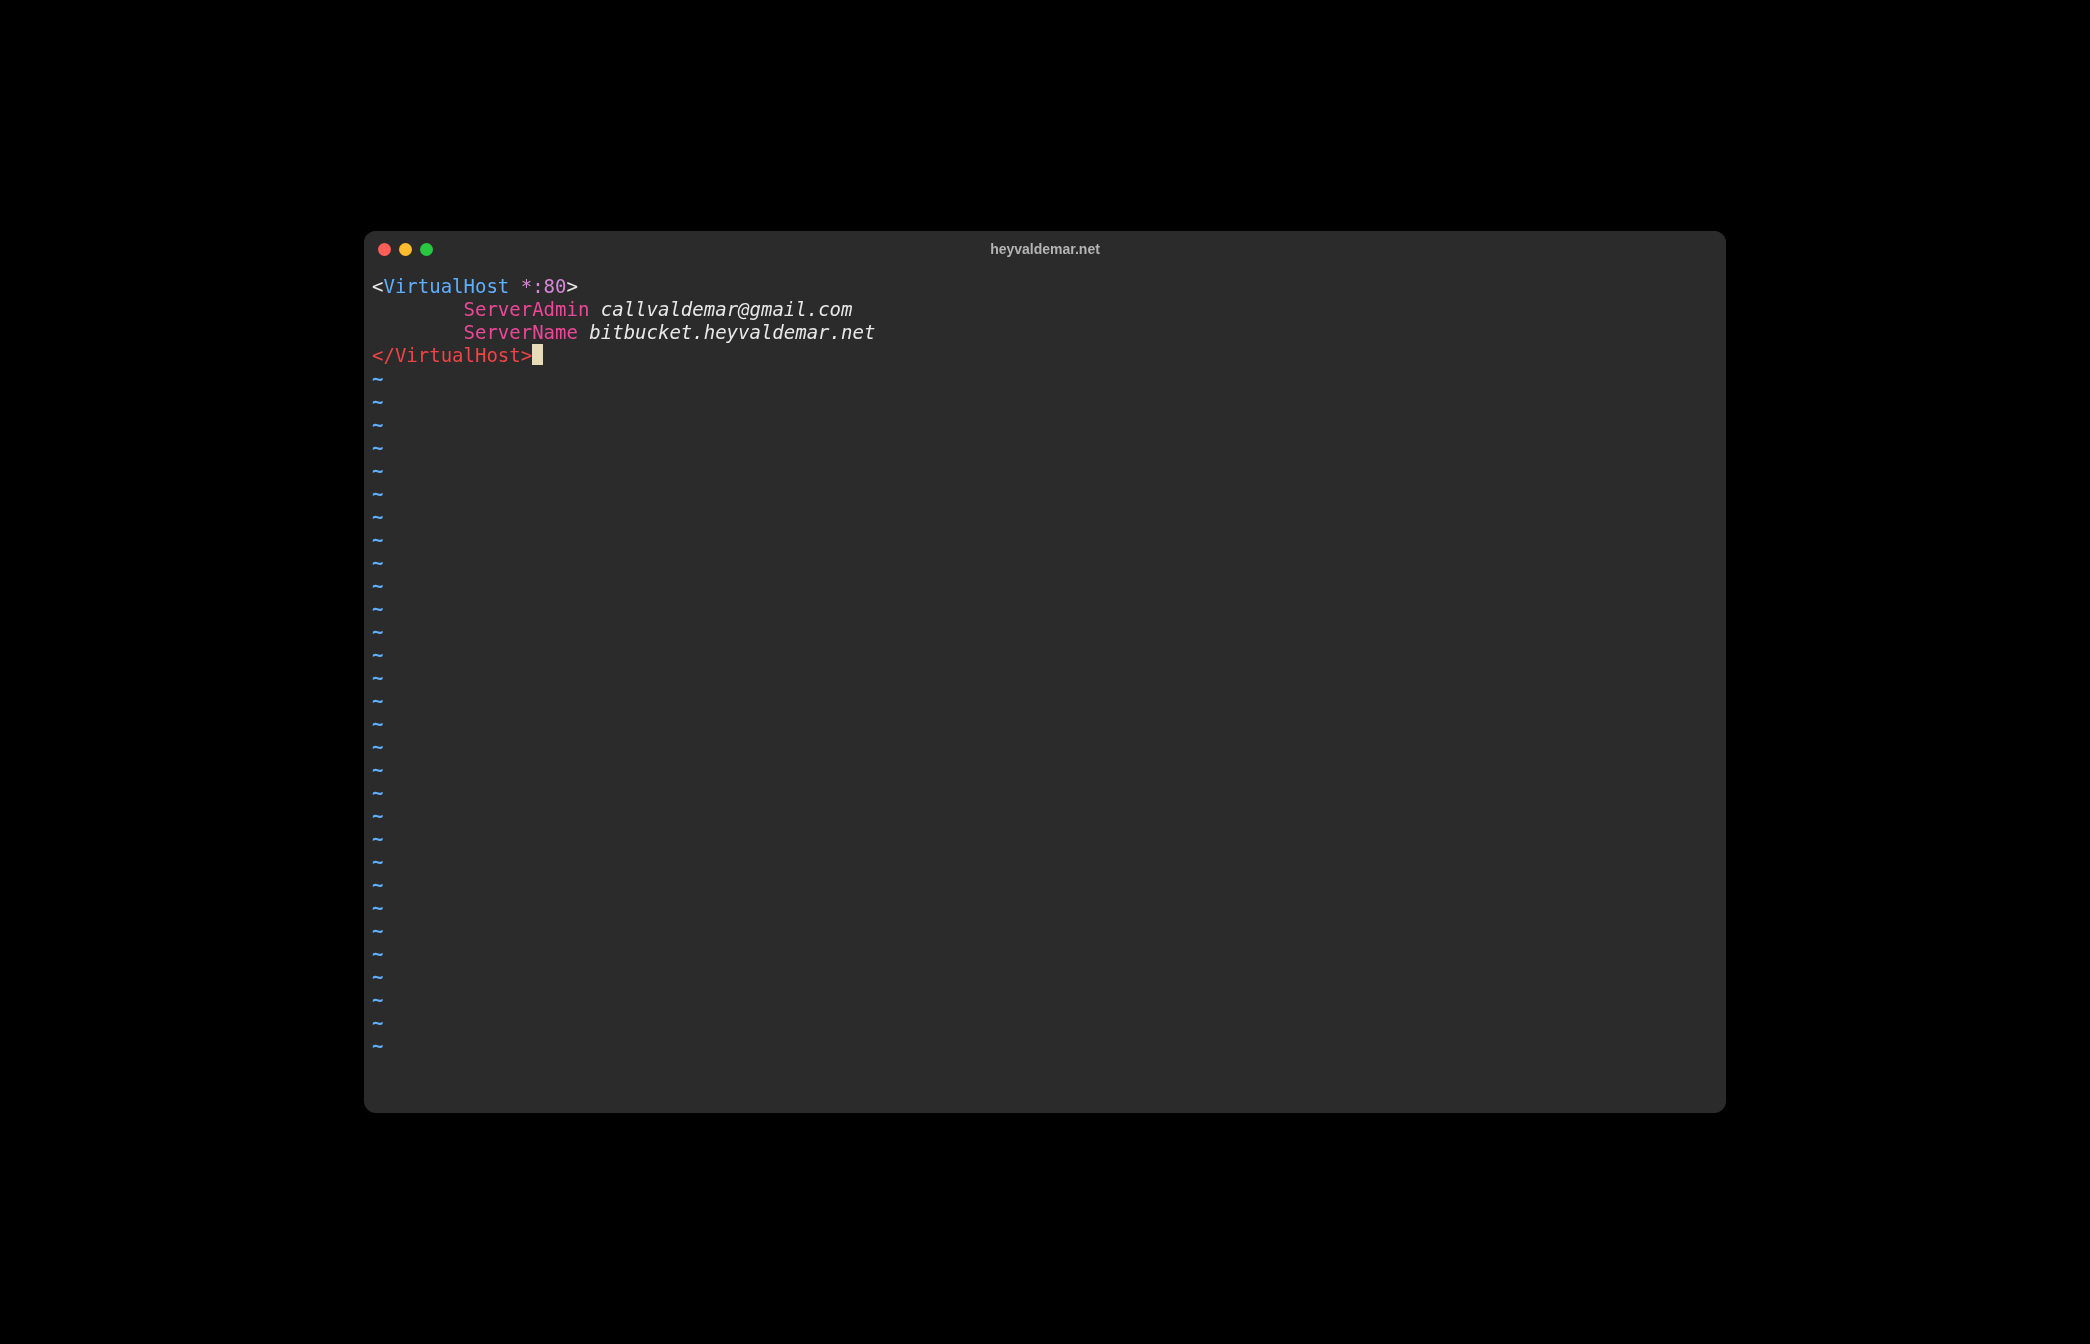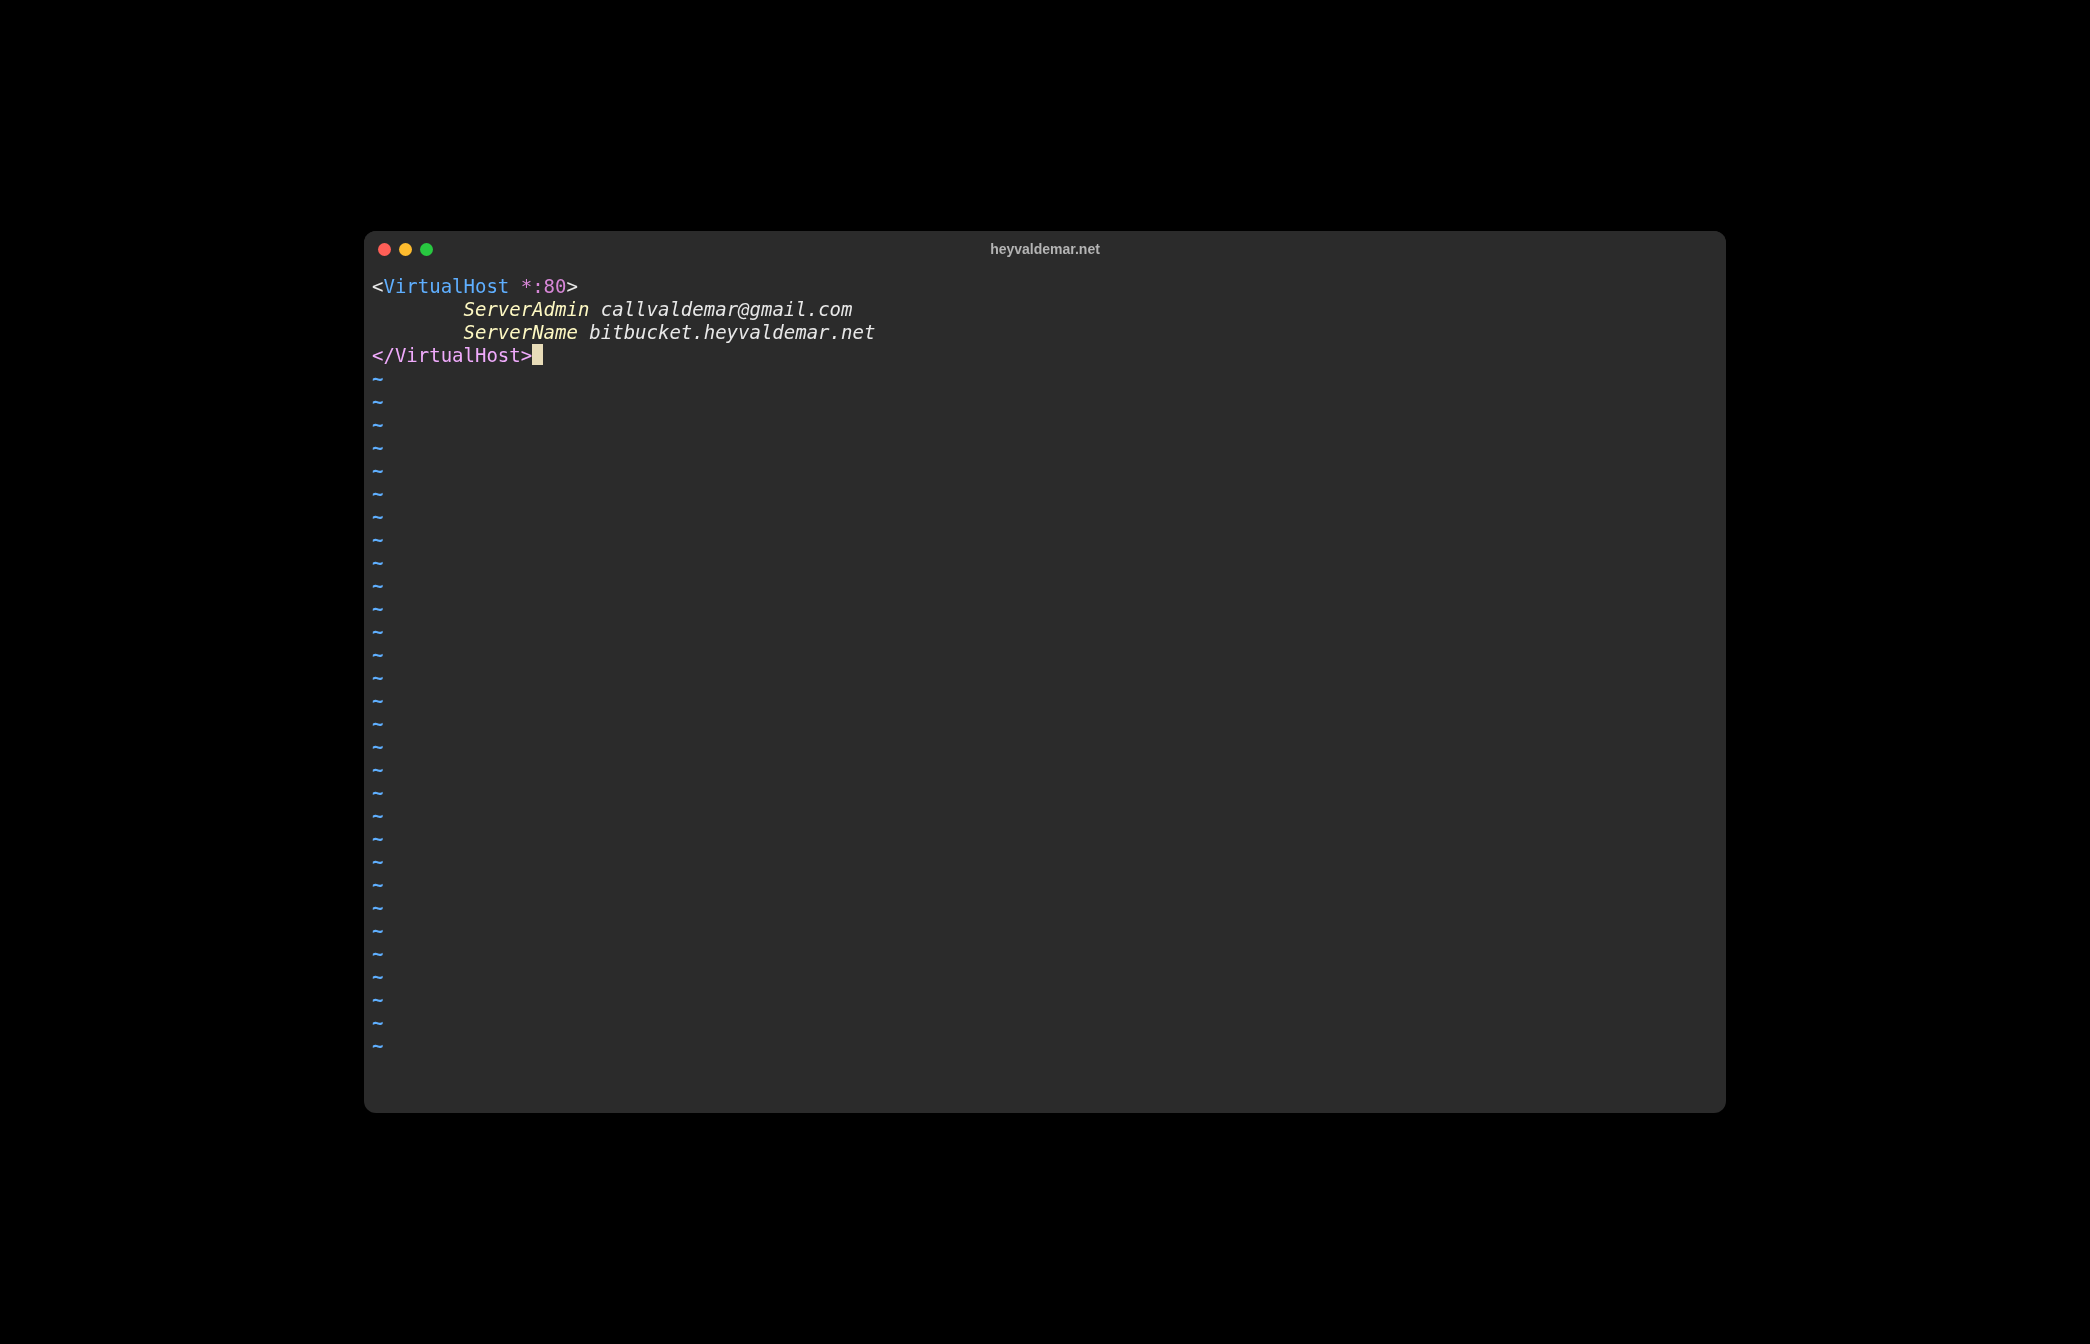--- a/index.html
+++ b/index.html
@@ -70,23 +70,23 @@
       white-space: pre;
       overflow: hidden;
     }
     .line {
       display: block;
       min-height: 23px;
     }
     .tag-bracket { color: #e8e8e8; }
     .tag-name { color: #5fafff; }
     .tag-args { color: #d787d7; }
-    .directive { color: #fef9c3; font-style: italic; }
+    .directive { color: #ec4899; }
     .value { color: #e8e8e8; font-style: italic; }
-    .close-tag { color: #f0abfc; }
+    .close-tag { color: #ef4444; }
     .tilde {
       color: #5fafff;
       font-weight: bold;
     }
     .cursor-block {
       display: inline-block;
       width: 11px;
       height: 21px;
       background: #e8dcb8;
       vertical-align: text-bottom;

